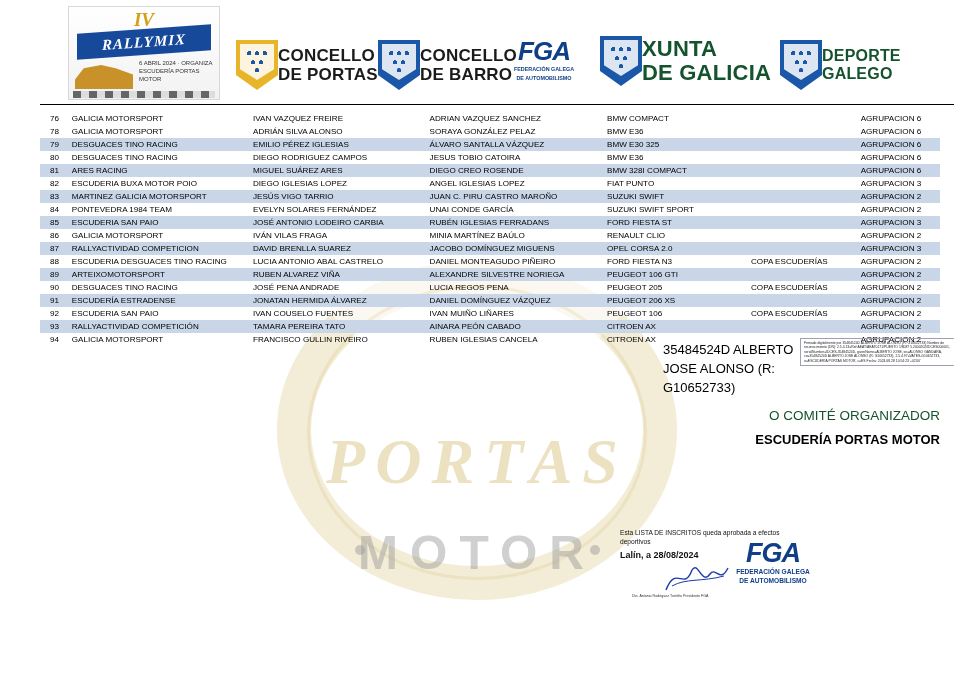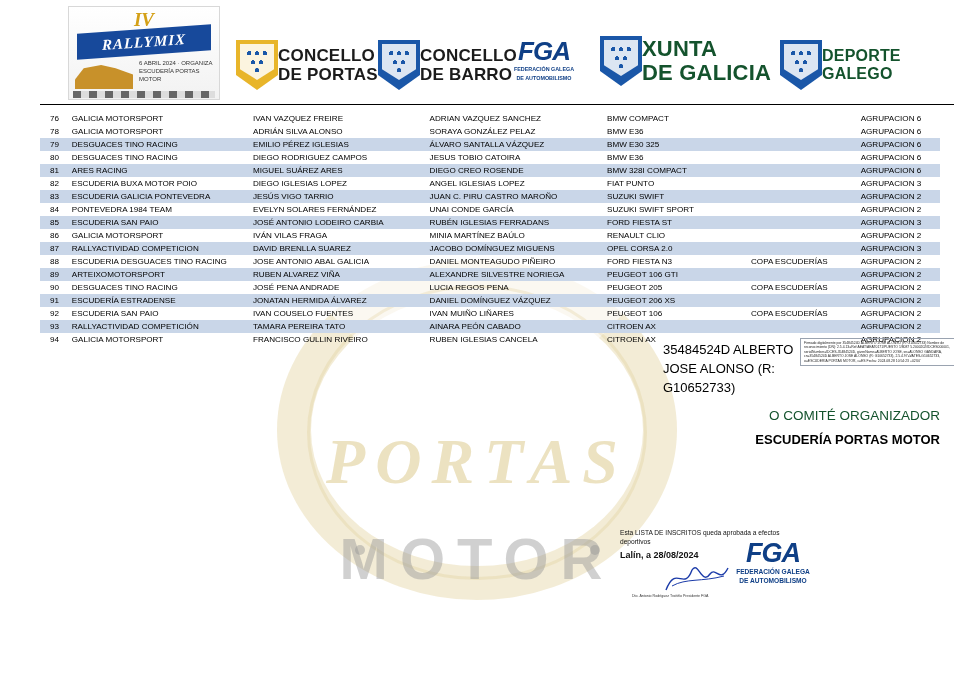--- a/index.html
+++ b/index.html
@@ -28,21 +28,21 @@
   }
   .wm-portas{
     position:absolute;left:0;top:355px;width:954px;text-align:center;
     font-family:"Liberation Serif", serif;
     font-style:italic;font-weight:bold;font-size:64px;letter-spacing:10px;
     color:rgba(213,190,118,.45);
   }
   .wm-motor{
     position:absolute;left:0;top:455px;width:954px;text-align:center;
     font-family:"Liberation Sans", sans-serif;
-    font-weight:bold;font-size:58px;letter-spacing:12px;
+    font-weight:bold;font-size:48px;letter-spacing:12px;
     color:rgba(150,150,150,.45);
   }
   .wm-dot{
     position:absolute;width:10px;height:10px;border-radius:50%;
     background:rgba(150,150,150,.45);top:475px;
   }
 
   
   .header{position:absolute;left:0;top:0;width:954px;height:104px;}
   .logo-rally{
@@ -301,21 +301,21 @@
         <td class="num">82</td>
         <td class="team">ESCUDERIA BUXA MOTOR POIO</td>
         <td class="drv">DIEGO IGLESIAS LOPEZ</td>
         <td class="cod">ANGEL IGLESIAS LOPEZ</td>
         <td class="car">FIAT PUNTO</td>
         <td class="cup"></td>
         <td class="grp">AGRUPACION 3</td>
       </tr>
       <tr class="alt">
         <td class="num">83</td>
-        <td class="team">ESCUDERIA GALICIA PONTEVEDRA</td>
+        <td class="team">MARTINEZ GALICIA MOTORSPORT</td>
         <td class="drv">JESÚS VIGO TARRIO</td>
         <td class="cod">JUAN C. PIRU CASTRO MAROÑO</td>
         <td class="car">SUZUKI SWIFT</td>
         <td class="cup"></td>
         <td class="grp">AGRUPACION 2</td>
       </tr>
       <tr>
         <td class="num">84</td>
         <td class="team">PONTEVEDRA 1984 TEAM</td>
         <td class="drv">EVELYN SOLARES FERNÁNDEZ</td>
@@ -347,21 +347,21 @@
         <td class="team">RALLYACTIVIDAD COMPETICION</td>
         <td class="drv">DAVID BRENLLA SUAREZ</td>
         <td class="cod">JACOBO DOMÍNGUEZ MIGUENS</td>
         <td class="car">OPEL CORSA 2.0</td>
         <td class="cup"></td>
         <td class="grp">AGRUPACION 3</td>
       </tr>
       <tr>
         <td class="num">88</td>
         <td class="team">ESCUDERIA DESGUACES TINO RACING</td>
-        <td class="drv">JOSE ANTONIO ABAL GALICIA</td>
+        <td class="drv">LUCIA ANTONIO ABAL CASTRELO</td>
         <td class="cod">DANIEL MONTEAGUDO PIÑEIRO</td>
         <td class="car">FORD FIESTA N3</td>
         <td class="cup">COPA ESCUDERÍAS</td>
         <td class="grp">AGRUPACION 2</td>
       </tr>
       <tr class="alt">
         <td class="num">89</td>
         <td class="team">ARTEIXOMOTORSPORT</td>
         <td class="drv">RUBEN ALVAREZ VIÑA</td>
         <td class="cod">ALEXANDRE SILVESTRE NORIEGA</td>

